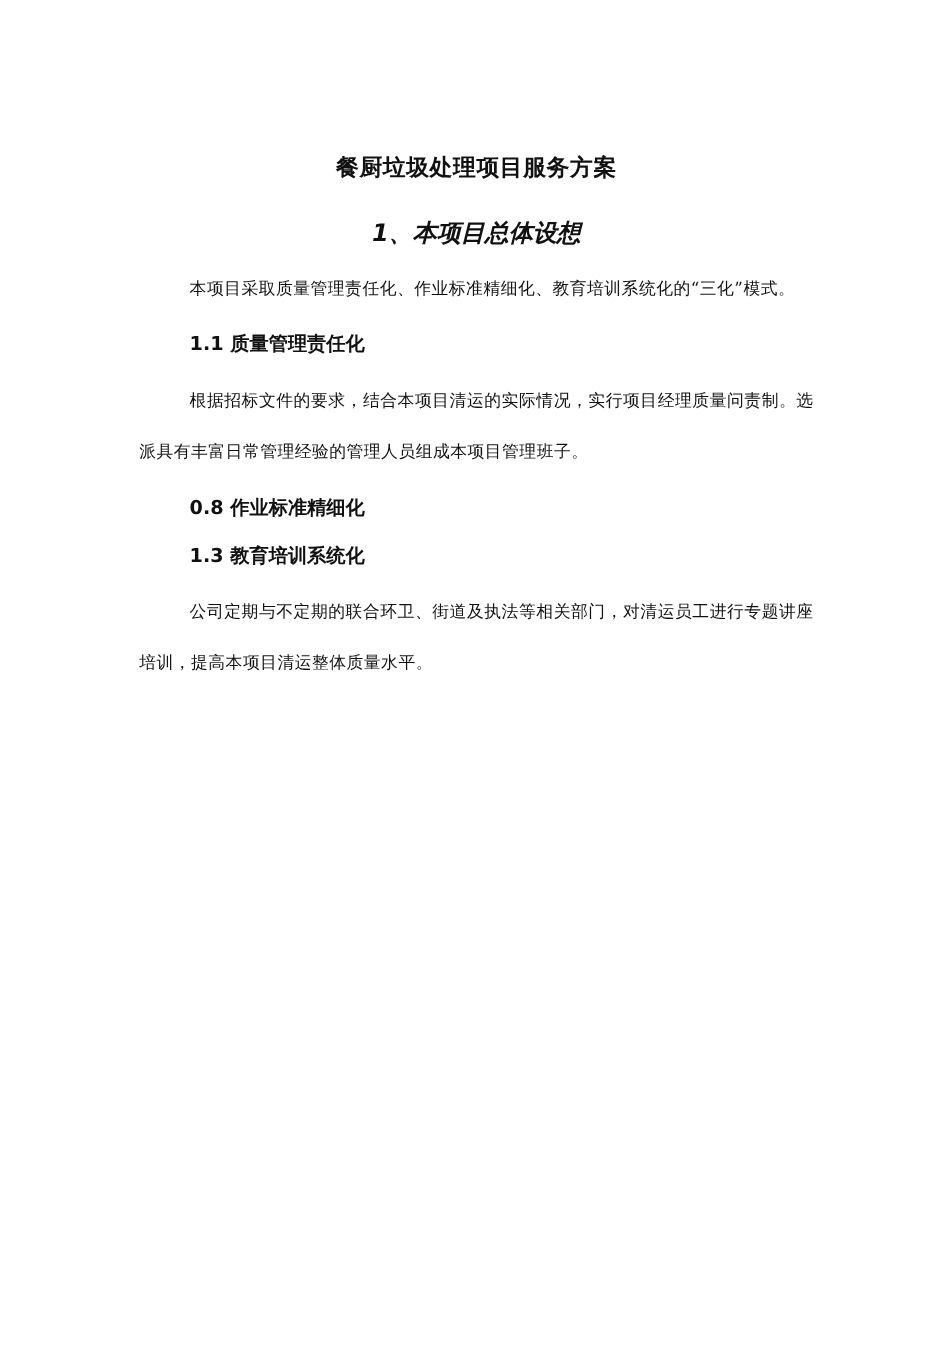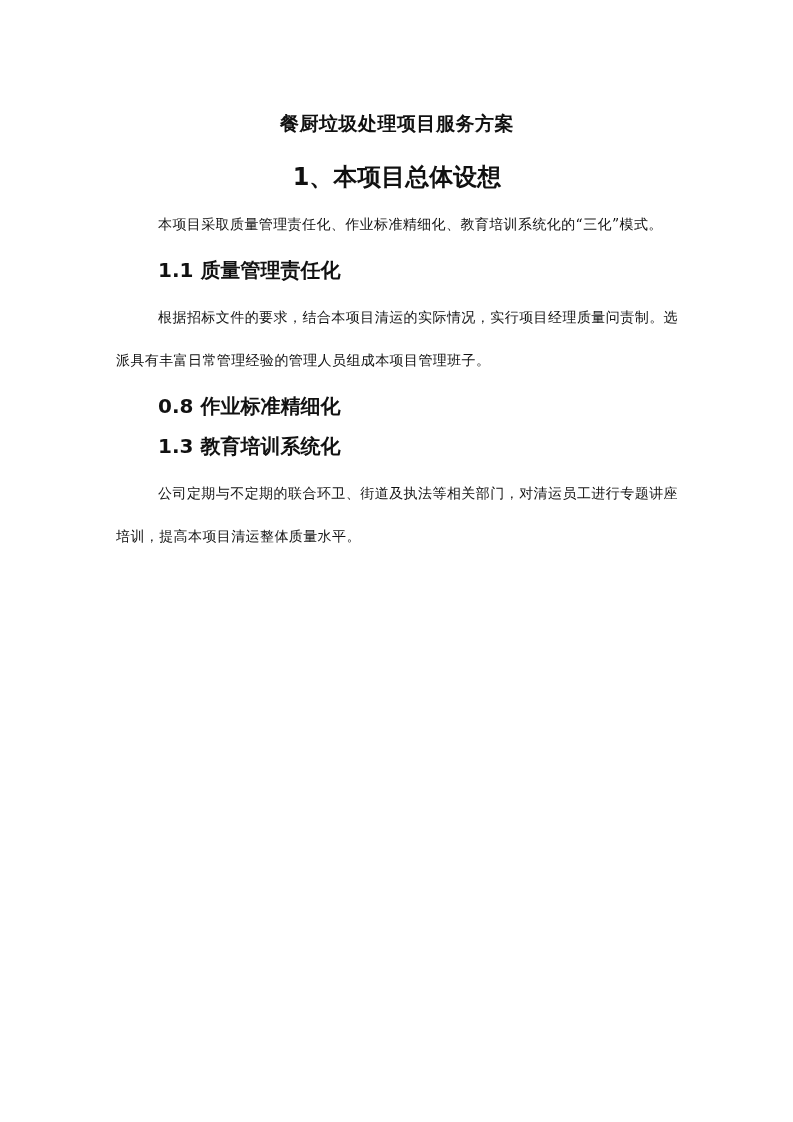--- a/index.html
+++ b/index.html
@@ -1,23 +1,23 @@
 <!DOCTYPE html>
 <html><head>
 <meta charset="utf-8">
 <style>
   html, body { margin: 0; padding: 0; background: #ffffff; }
   body { width: 793px; height: 1122px; position: relative; overflow: hidden;
          font-family: "DejaVu Serif", "Liberation Serif", serif; color: #111; }
-  .page { position: absolute; left: 116px; top: 109px; width: 562px; }
+  .page { position: absolute; left: 116px; top: 126px; width: 562px; }
   .title { text-align: center; font-weight: bold; font-size: 19px; line-height: 28px;
            margin: 0 0 26px 0; letter-spacing: 0.5px; font-family: "DejaVu Sans", sans-serif; }
-  .h1 { text-align: center; font-weight: bold; font-size: 24px; line-height: 28px;
-        margin: 0 0 12px 0; font-family: "DejaVu Sans", sans-serif; }
-  .h2 { font-weight: bold; font-size: 20px; line-height: 28px; margin: 10px 0 12px 0;
+  .h1 { text-align: center; font-weight: bold; font-size: 20px; line-height: 28px;
+        margin: 0 0 12px 0; font-family: "DejaVu Sans", sans-serif; font-style: italic; }
+  .h2 { font-weight: bold; font-size: 16px; line-height: 28px; margin: 10px 0 12px 0;
         padding-left: 42px; font-family: "DejaVu Sans", sans-serif; }
   .p { font-size: 14px; line-height: 43px; margin: 0 0 2px 0; text-indent: 42px;
        text-align: justify; letter-spacing: 0.4px; }
 </style>
 </head>
 <body>
 
 <div class="page">
   <div class="title">餐厨垃圾处理项目服务方案</div>
   <div class="h1">1、本项目总体设想</div>

